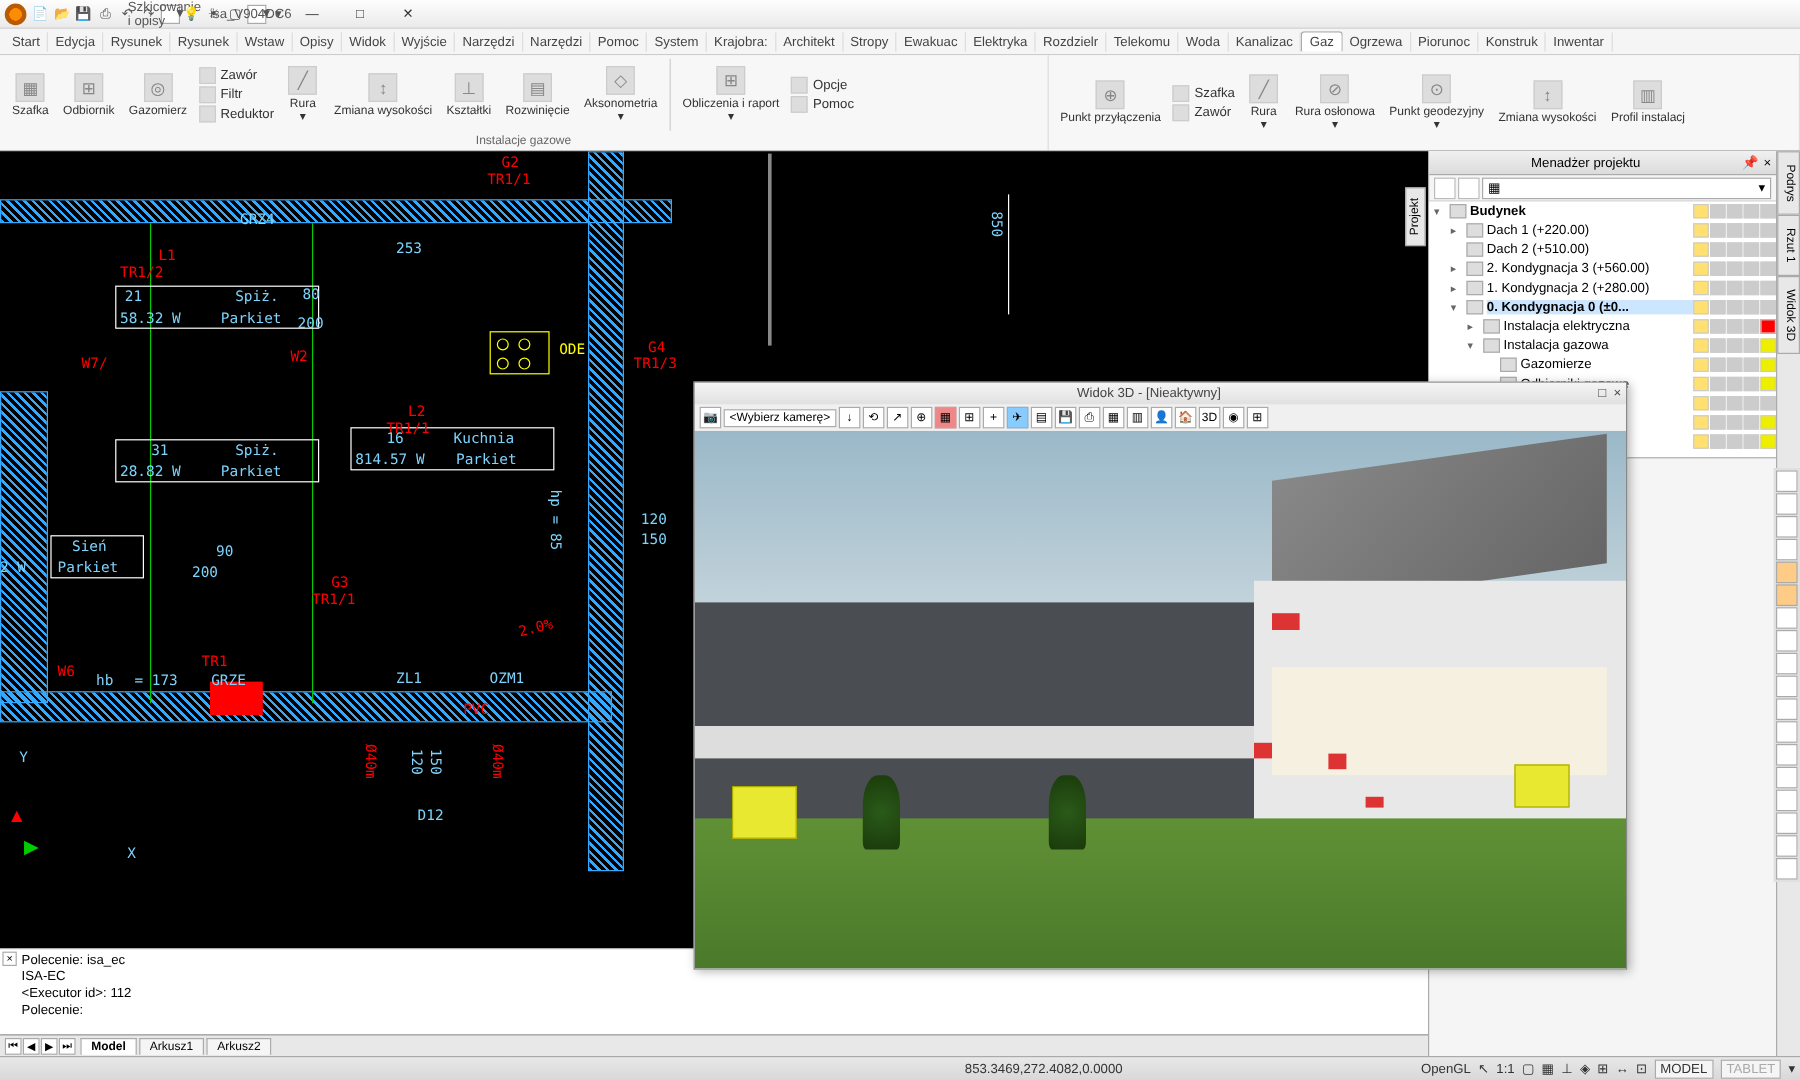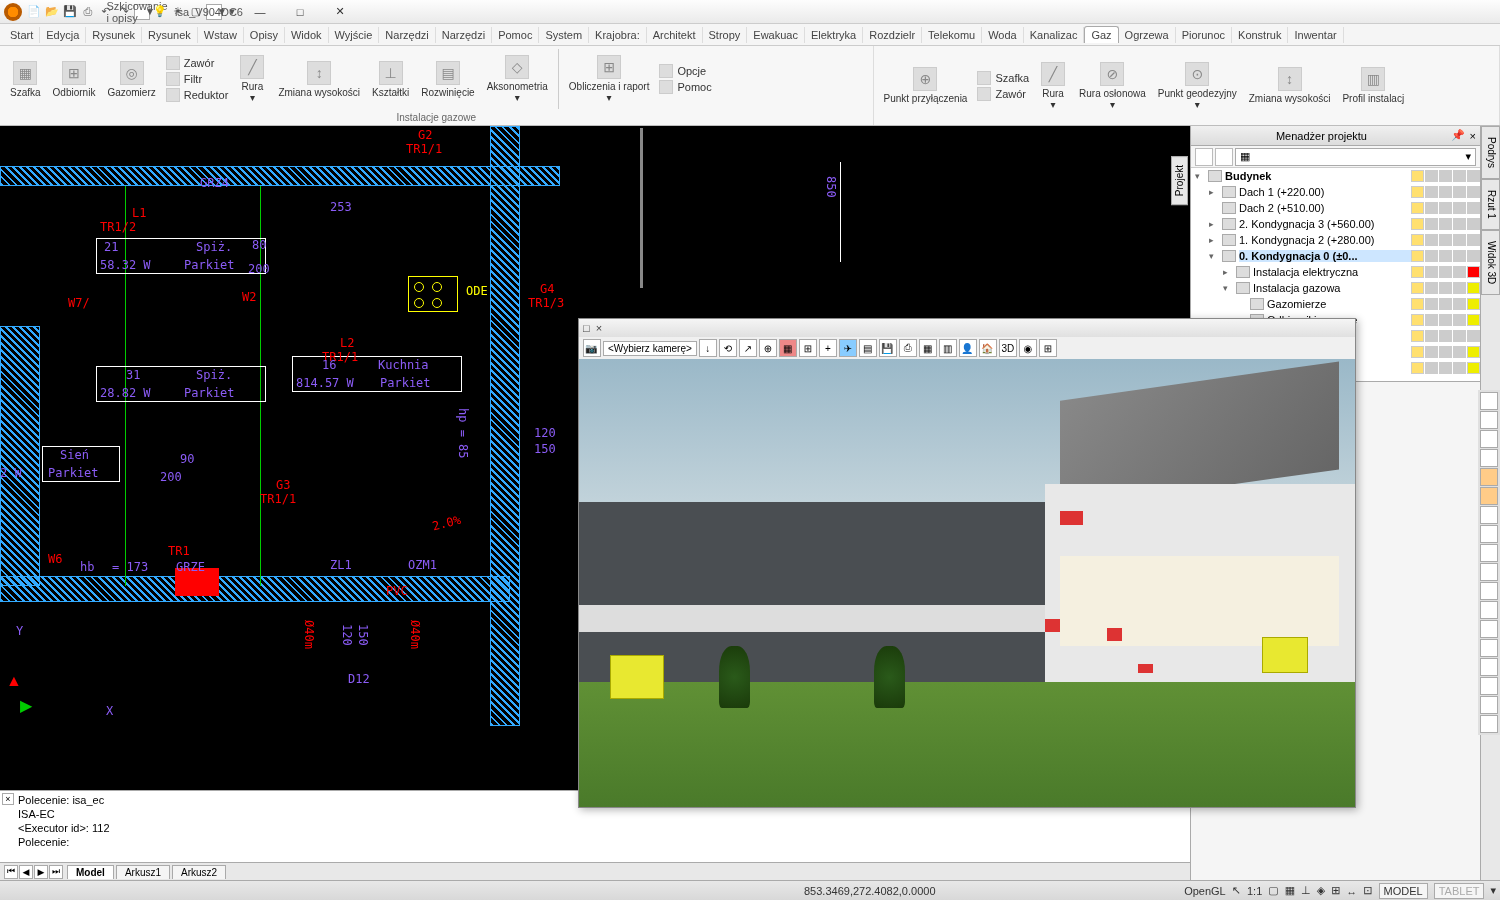--- a/index.html
+++ b/index.html
@@ -73,21 +73,21 @@
 .projekt-tab { position:absolute; left:-20px; top:30px; writing-mode:vertical-rl; transform:rotate(180deg); background:#e8e8e8; border:1px solid #aaa; padding:8px 2px; font-size:10px;}
 
 
 .statusbar { position:absolute; bottom:0; left:0; right:0; height:20px; background:linear-gradient(#e8e8e8,#d8d8d8); display:flex; align-items:center; padding:0 4px; border-top:1px solid #aaa; font-size:10px; color:#333; justify-content:flex-end; gap:6px;}
 .statusbar .coord { margin-right:auto; margin-left:800px;}
 .statusbar .sbtn { padding:1px 4px; border:1px solid #aaa; background:#f5f5f5;}
 
 
 .cad-text { position:absolute; font-family:Consolas,monospace; font-size:12px; white-space:nowrap; }
 .cad-red { color:#f00; }
-.cad-white { color:#8b5cf6; }
+.cad-white { color:#7dd3fc; }
 .cad-yellow { color:#ff0; }
 .cad-box { position:absolute; border:1px solid #fff; }
 
 
 .rtool { position:absolute; right:0; top:390px; width:22px; display:flex; flex-direction:column; gap:1px; background:#e0e0e0; padding:2px;}
 .rtool span { width:18px; height:18px; border:1px solid #aaa; background:#fff;}
 
 
 .sky { position:absolute; inset:0; background:linear-gradient(#9ab8c8 0%,#c5d5dc 35%,#dde5e8 48%);}
 .grass { position:absolute; left:0; right:0; bottom:0; height:40%; background:linear-gradient(#6a9a3a,#4a7a2a);}
@@ -547,20 +547,21 @@
 
   <div style="width:20px;background:#e8e8e8;border-left:1px solid #aaa;display:flex;flex-direction:column">
     <div class="side-tab">Podrys</div>
     <div class="side-tab">Rzut 1</div>
     <div class="side-tab">Widok 3D</div>
   </div>
 </div>
 
 <div class="view3d">
   <div class="titlebar3d">
+    <div class="t">Widok 3D - [Nieaktywny]</div>
     <span>□</span>
     <span style="margin-left:6px">×</span>
   </div>
   <div class="tb">
     <div class="btn">📷</div>
     <div class="combo">&lt;Wybierz kamerę&gt;</div>
     <div class="btn">↓</div>
     <div class="btn">⟲</div>
     <div class="btn">↗</div>
     <div class="btn">⊕</div>

